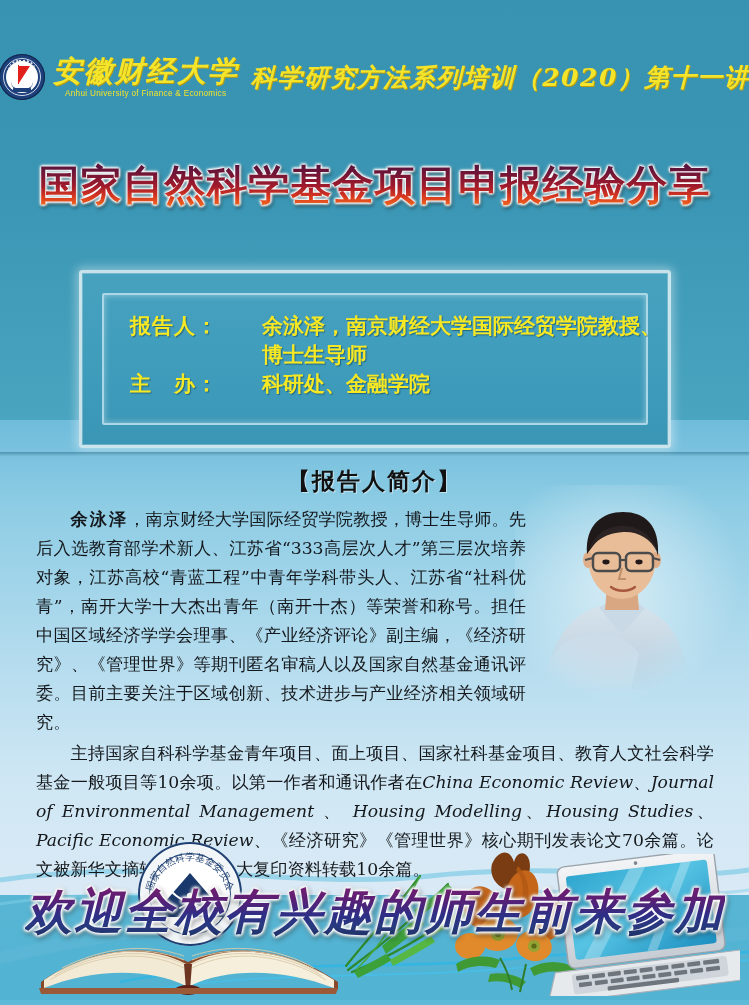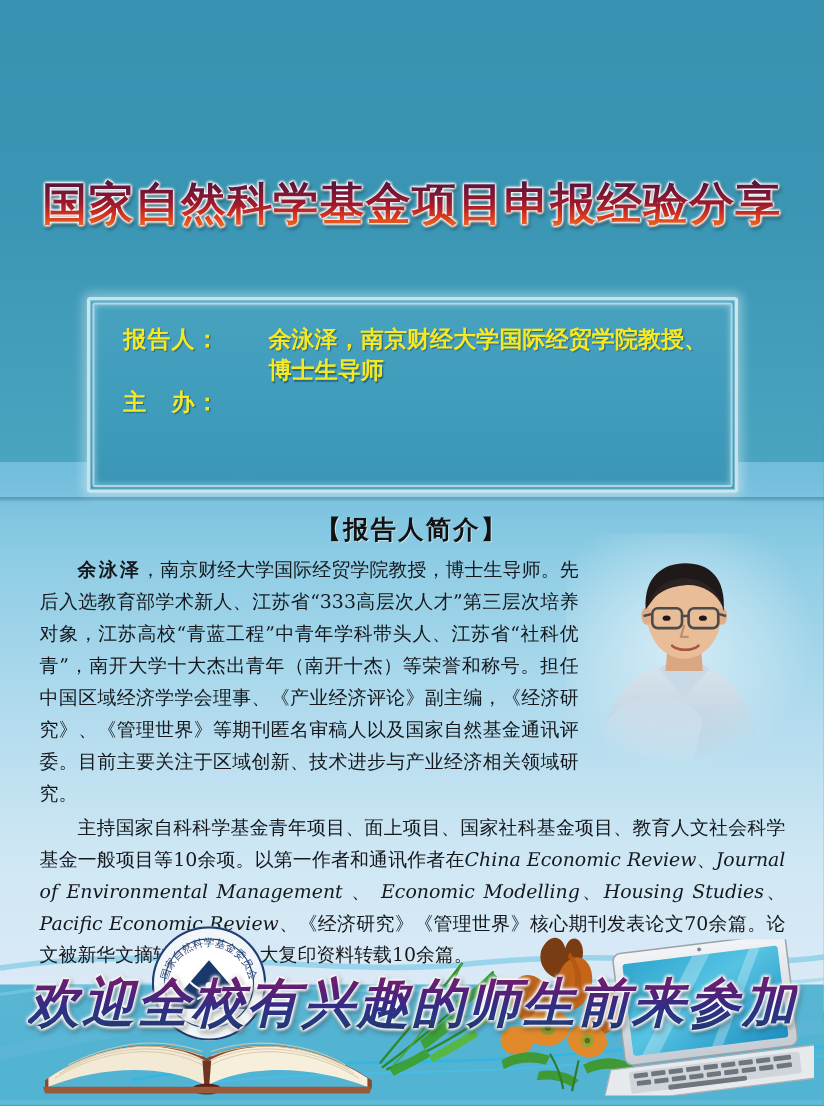--- a/index.html
+++ b/index.html
@@ -63,21 +63,21 @@
     -webkit-text-stroke:0px transparent;
     filter:drop-shadow(0 0 1.2px #ffffff) drop-shadow(0 0 1.2px #ffffff)
            drop-shadow(0 0 1.2px #ffffff) drop-shadow(1.5px 2px 1.5px rgba(0,0,0,.45));
   }
 
   
   .info-box{position:absolute;left:79px;top:270px;width:592px;height:178px;
     border:3px solid rgba(255,255,255,.72);border-radius:3px;
     box-shadow:0 0 10px 3px rgba(255,255,255,.38), 0 0 0 1px rgba(255,255,255,.25) inset;
     background:linear-gradient(180deg,#47a2bf 0%,#3f9cbb 55%,#3b96b6 100%);
-    padding:2px;box-sizing:border-box;}
+    padding:20px;box-sizing:border-box;}
   .info-box-inner{width:100%;height:100%;box-sizing:border-box;
     border:2px solid rgba(190,225,238,.85);border-radius:2px;
     box-shadow:0 0 6px rgba(255,255,255,.45) inset;
     padding:16px 22px 0 26px;}
   .info-line{display:flex;color:#f7e824;font-family:"DejaVu Serif","Liberation Serif",serif;
     font-weight:bold;font-size:21px;line-height:29px;white-space:nowrap;
     text-shadow:1px 1px 1px rgba(0,40,60,.45);}
   .info-label{flex:0 0 92px;letter-spacing:1px;}
   .info-value{flex:1;margin-left:40px;}
   .info-line.cont .info-label{flex:0 0 92px;}
@@ -132,20 +132,42 @@
 
   <svg class="bg-bottom-wave" viewBox="0 0 749 140" preserveAspectRatio="none">
     <path d="M0,92 C120,60 250,44 400,52 C540,60 650,78 749,66 L749,140 L0,140 Z" fill="#5ab6d4"></path>
     <path d="M0,104 C130,74 260,58 410,66 C550,74 660,90 749,80 L749,140 L0,140 Z" fill="#53b3d2"></path>
     <path d="M0,20 C160,-4 300,30 430,16 C560,2 670,22 749,10" fill="none" stroke="#6fc6e2" stroke-width="5" opacity=".6"></path>
     <path d="M0,44 C150,20 320,52 470,36 C590,24 680,40 749,30" fill="none" stroke="#7fcfe8" stroke-width="3" opacity=".5"></path>
     <path d="M120,122 C240,98 380,112 520,98 C620,88 690,96 749,92" fill="none" stroke="#2fb6e6" stroke-width="2.5" opacity=".85"></path>
     <path d="M150,130 C270,110 400,120 540,106 C630,98 700,104 749,100" fill="none" stroke="#43c3ef" stroke-width="1.6" opacity=".7"></path>
   </svg>
 
+  <div class="header">
+    <div class="header-inner">
+
+      <div class="uni-logo">
+        <div class="ring"></div>
+        <div class="ring2"></div>
+        <div class="disc"></div>
+        <div class="mast"></div>
+        <div class="sail"></div>
+        <div class="wave"></div>
+        <div class="band"></div>
+        <div class="toparc"></div>
+      </div>
+
+      <div class="uni-name-wrap">
+        <div class="uni-name-cn">安徽财经大学</div>
+        <div class="uni-name-en">Anhui University of Finance &amp; Economics</div>
+      </div>
+
+      <div class="series-title">科学研究方法系列培训（2020）第十一讲</div>
+    </div>
+  </div>
 
   <div class="main-title">
     <span>国家自然科学基金项目申报经验分享</span>
   </div>
 
   <div class="info-box">
     <div class="info-box-inner">
 
       <div class="info-line">
         <div class="info-label">报告人：</div>
@@ -153,20 +175,21 @@
       </div>
       <div class="info-line cont">
         <div class="info-label"></div>
         <div class="info-value">博士生导师</div>
       </div>
 
 
 
       <div class="info-line">
         <div class="info-label">主　办：</div>
+        <div class="info-value">科研处、金融学院</div>
       </div>
 
     </div>
   </div>
 
   <div class="divider"></div>
 
   <div class="bio-head">
     <span>【报告人简介】</span>
   </div>
@@ -216,21 +239,21 @@
 
         <path d="M95,70 L92,81 L99,81" fill="none" stroke="#c08f6c" stroke-width="2"></path>
         <path d="M84,89 C90,94 102,94 108,89" fill="none" stroke="#a8573f" stroke-width="2.3" stroke-linecap="round"></path>
       </g>
     </svg>
   </div>
 
   <div class="bio-body">
     <p class="bio-p narrow"><span class="name">余泳泽</span><span>，南京财经大学国际经贸学院教授，博士生导师。先后入选教育部学术新人、江苏省“333高层次人才”第三层次培养对象，江苏高校“青蓝工程”中青年学科带头人、江苏省“社科优青”，南开大学十大杰出青年（南开十杰）等荣誉和称号。担任中国区域经济学学会理事、《产业经济评论》副主编，《经济研究》、《管理世界》等期刊匿名审稿人以及国家自然基金通讯评委。目前主要关注于区域创新、技术进步与产业经济相关领域研究。</span></p>
 
-    <p class="bio-p"><span>主持国家自科科学基金青年项目、面上项目、国家社科基金项目、教育人文社会科学基金一般项目等10余项。以第一作者和通讯作者在</span><i>China Economic Review</i>、<i>Journal of Environmental Management</i> 、 <i>Economic Modelling</i>、<i>Housing Studies</i>、<i>Pacific Economic Review</i><span>、《经济研究》《管理世界》核心期刊发表论文70余篇。论文被新华文摘转载4篇，人大复印资料转载10余篇。</span></p>
+    <p class="bio-p"><span>主持国家自科科学基金青年项目、面上项目、国家社科基金项目、教育人文社会科学基金一般项目等10余项。以第一作者和通讯作者在</span><i>China Economic Review</i>、<i>Journal of Environmental Management</i> 、 <i>Housing Modelling</i>、<i>Housing Studies</i>、<i>Pacific Economic Review</i><span>、《经济研究》《管理世界》核心期刊发表论文70余篇。论文被新华文摘转载4篇，人大复印资料转载10余篇。</span></p>
   </div>
 
   <div class="bottom-art">
 
     <div class="nsfc-logo">
       <div class="outer"></div>
       <div class="inner">
         <div class="mount"></div>
       </div>
       <svg class="nsfc-ring-text" viewBox="0 0 104 104">

